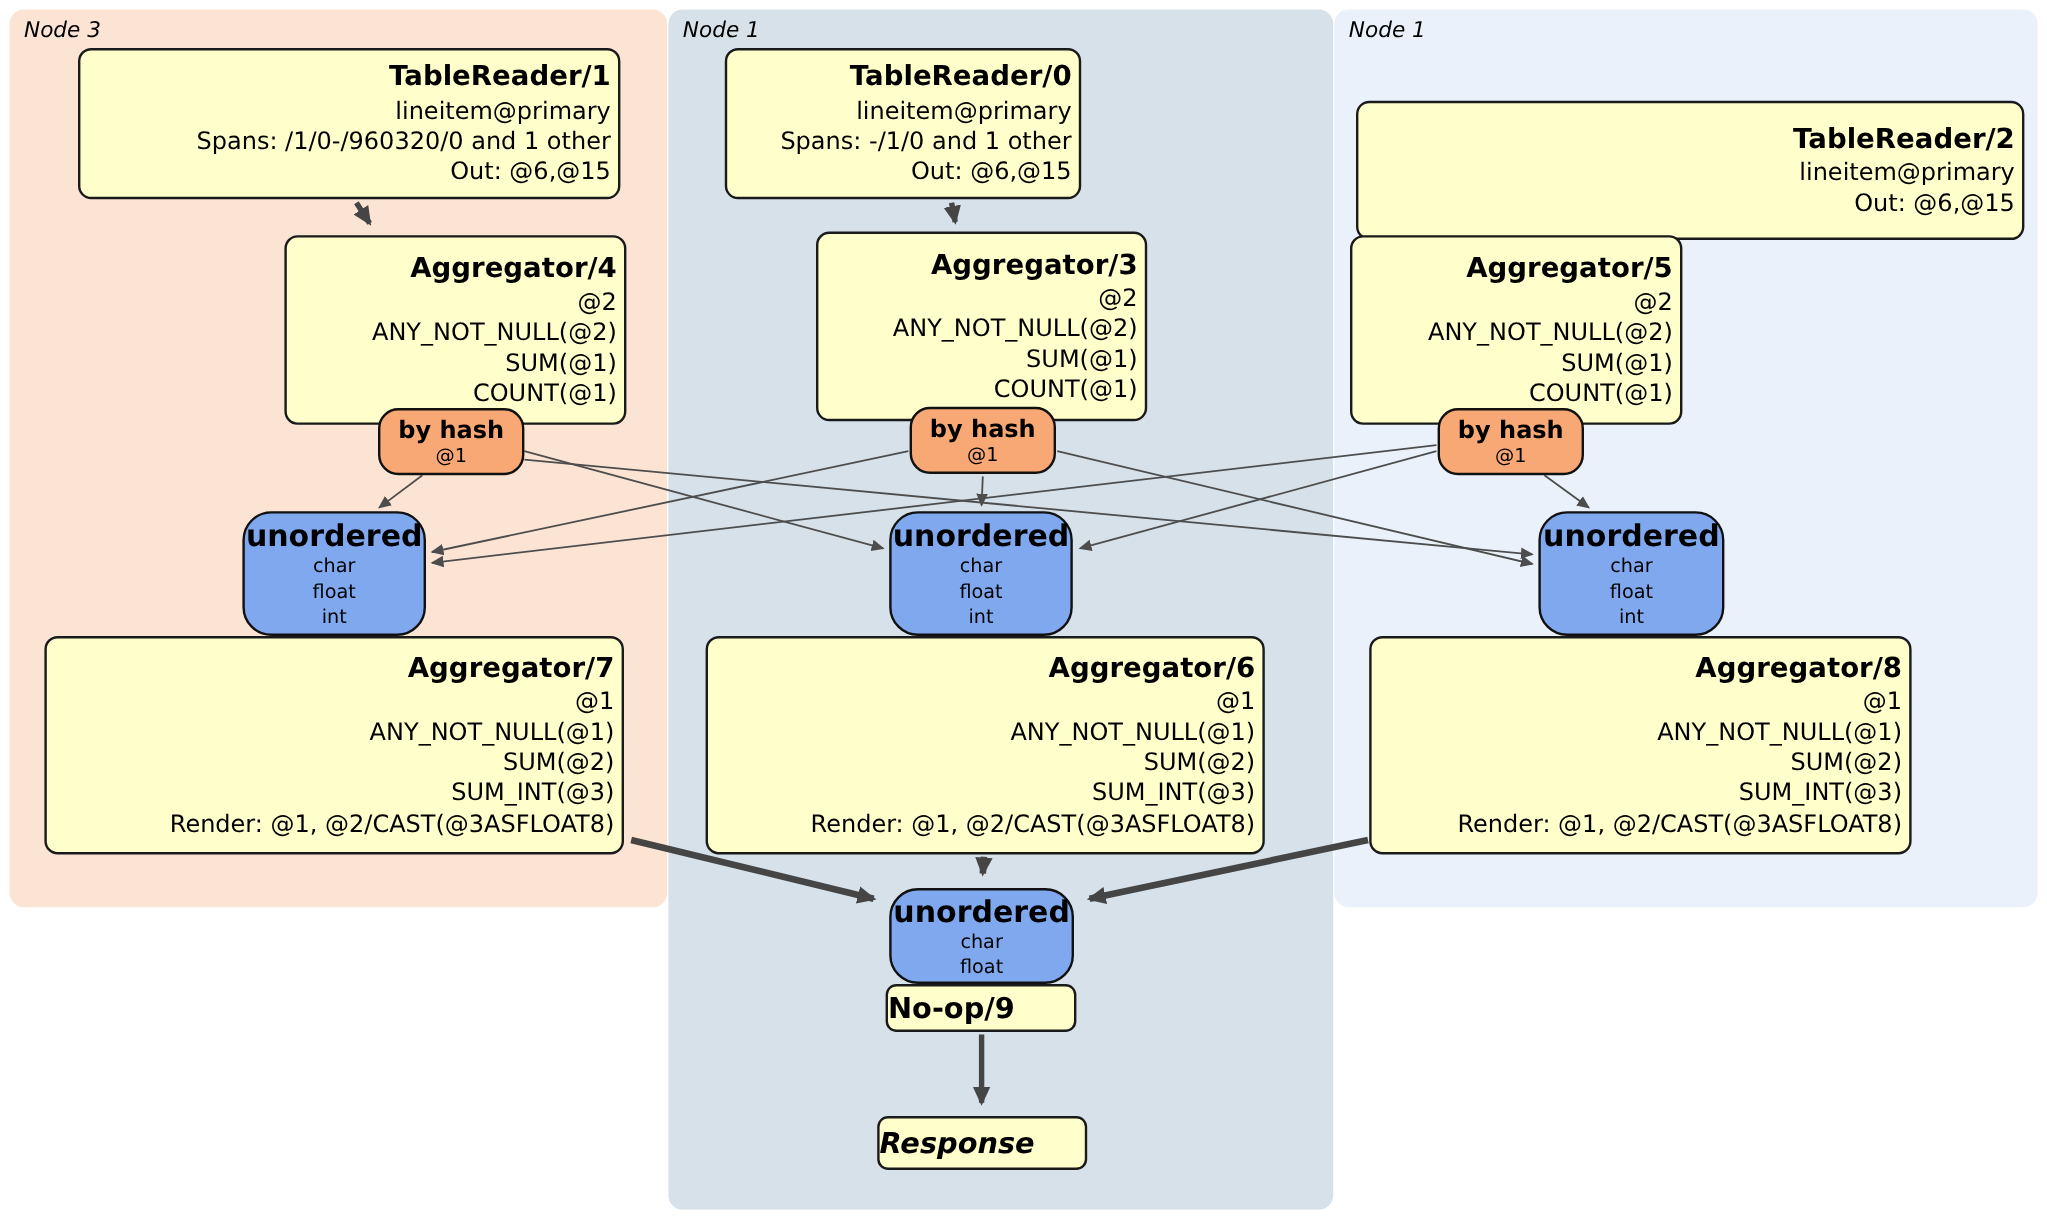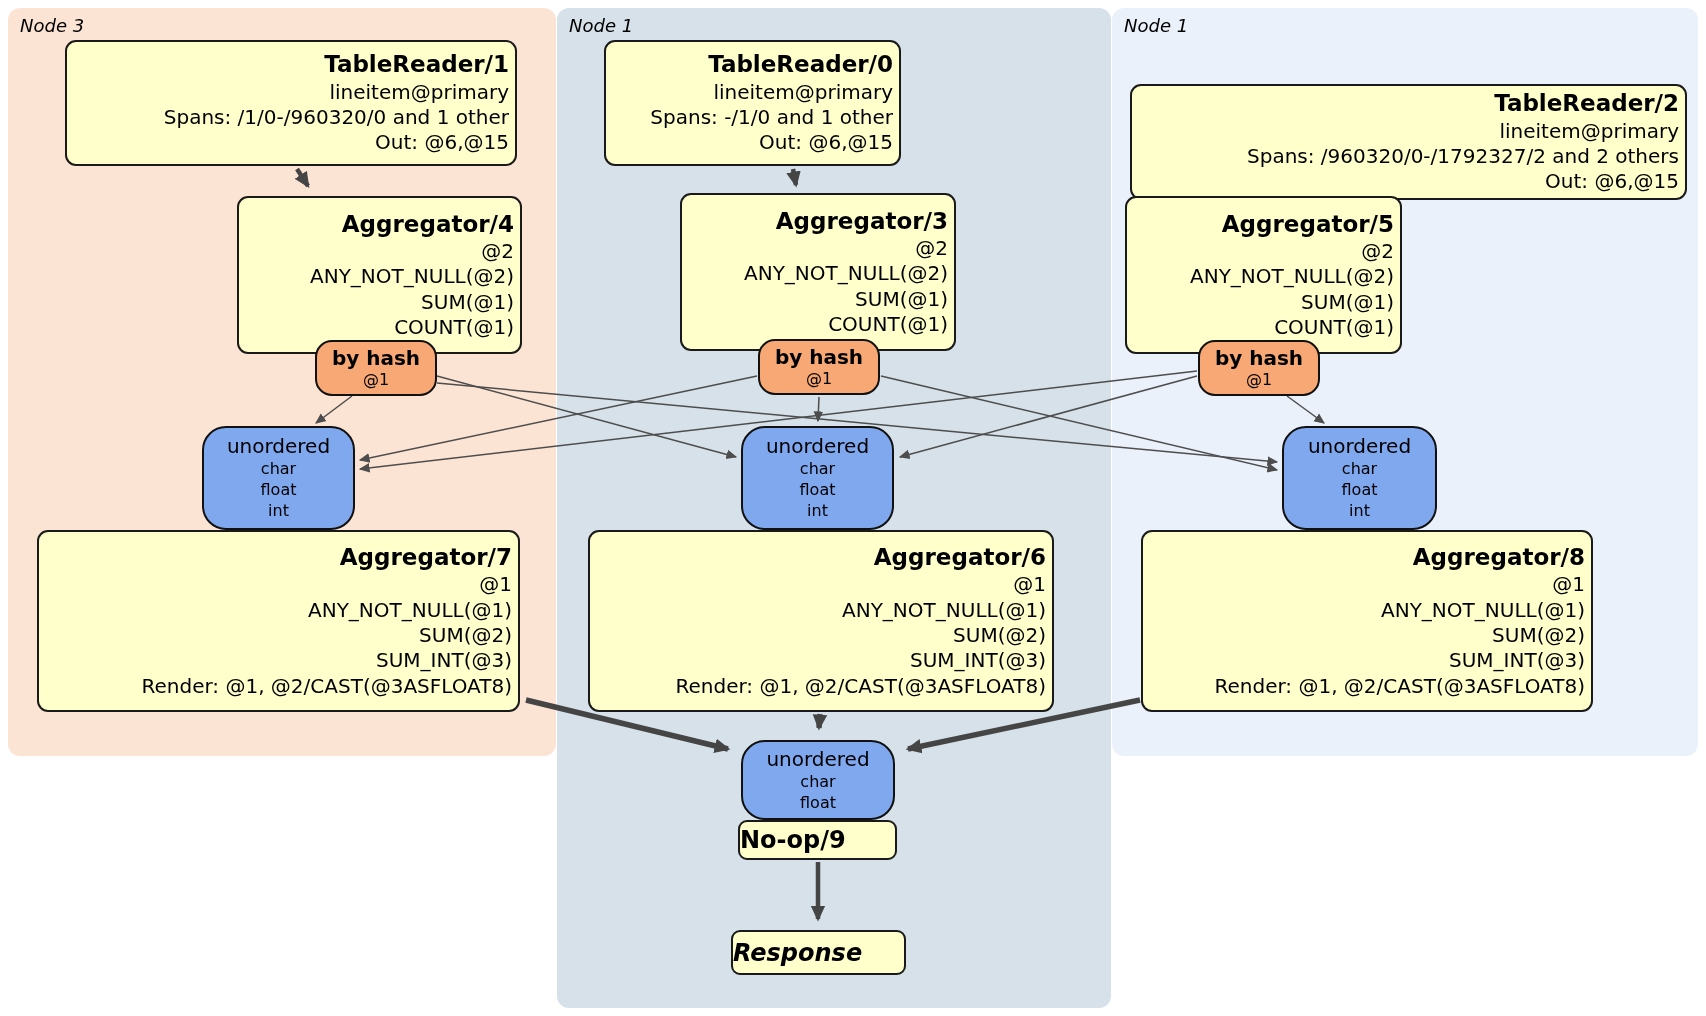--- a/index.html
+++ b/index.html
@@ -42,21 +42,21 @@
   .router .sub{font-size:16px;line-height:1.2;}
   #byhash4{left:315px;top:340px;width:122px;height:56px;}
   #byhash3{left:758px;top:339px;width:122px;height:56px;}
   #byhash5{left:1198px;top:340px;width:122px;height:56px;}
 
   .sync{
     position:absolute;background:#7fa8ef;border:2px solid #111;border-radius:24px;
     z-index:3;display:flex;flex-direction:column;justify-content:center;align-items:center;
     text-align:center;box-sizing:border-box;
   }
-  .sync .title{font-weight:normal;font-size:20px;line-height:1.25;}
+  .sync .title{font-weight:bold;font-size:25px;line-height:1.25;}
   .sync .line{font-size:16px;line-height:1.3;}
   #uno3{left:202px;top:426px;width:153px;height:104px;}
   #uno1{left:741px;top:426px;width:153px;height:104px;}
   #uno2{left:1282px;top:426px;width:155px;height:104px;}
   #unoF{left:741px;top:740px;width:154px;height:80px;}
 
   .mini{
     position:absolute;background:#ffffcc;border:2px solid #1a1a1a;border-radius:9px;
     z-index:2;display:flex;justify-content:flex-start;align-items:center;box-sizing:border-box;
   }
@@ -175,21 +175,20 @@
     <div class="line">@1</div>
     <div class="line">ANY_NOT_NULL(@1)</div>
     <div class="line">SUM(@2)</div>
     <div class="line">SUM_INT(@3)</div>
     <div class="line">Render: @1, @2/CAST(@3ASFLOAT8)</div>
   </div>
 
   <div class="box" id="tr2">
     <div class="title">TableReader/2</div>
     <div class="line">lineitem@primary</div>
-    <div class="line">Spans: /960320/0-/1792327/2 and 2 others</div>
     <div class="line">Out: @6,@15</div>
   </div>
   <div class="box" id="agg5">
     <div class="title">Aggregator/5</div>
     <div class="line">@2</div>
     <div class="line">ANY_NOT_NULL(@2)</div>
     <div class="line">SUM(@1)</div>
     <div class="line">COUNT(@1)</div>
   </div>
   <div class="router" id="byhash5">

